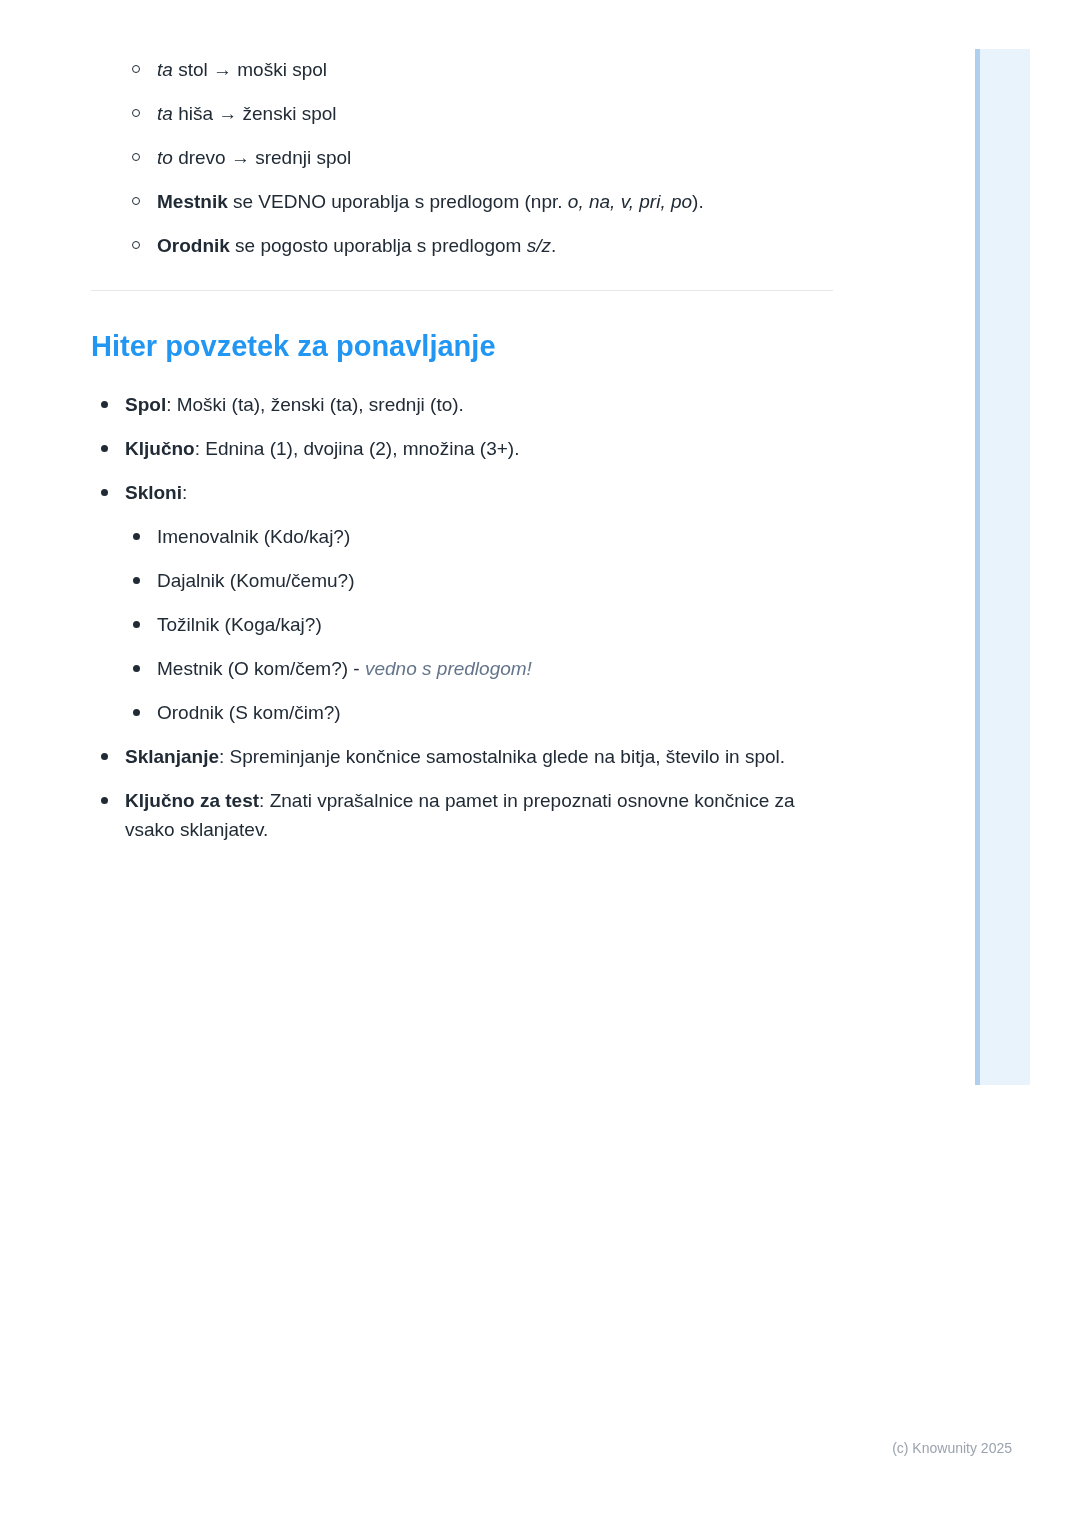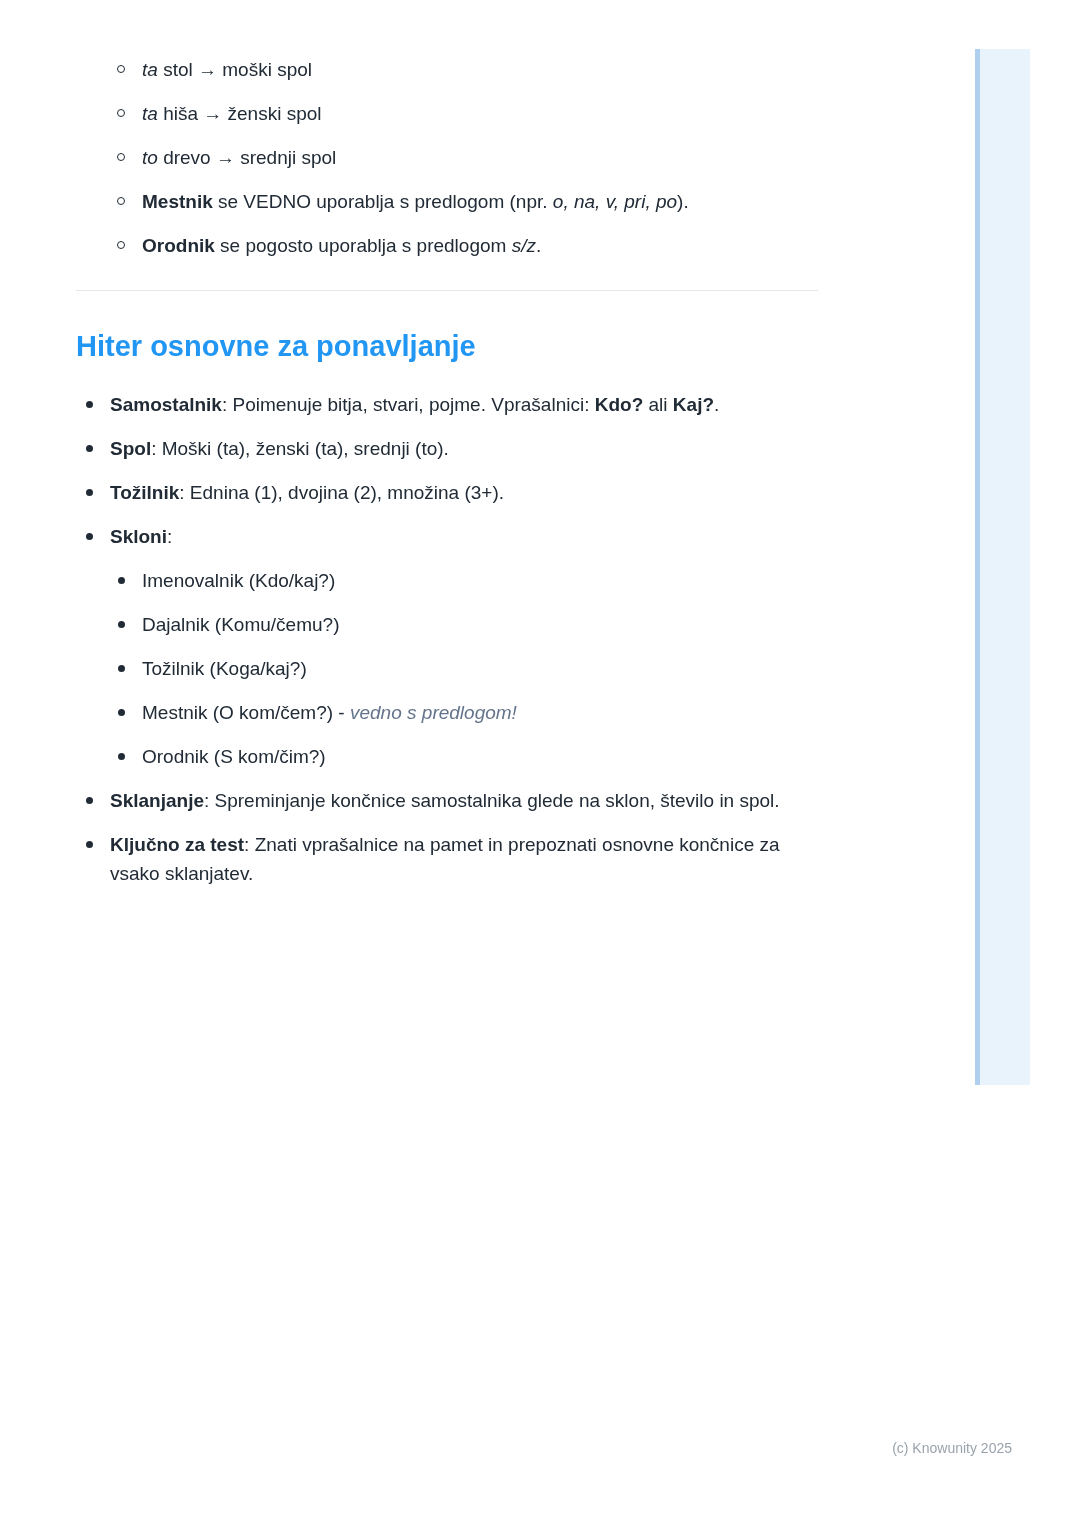--- a/index.html
+++ b/index.html
@@ -8,21 +8,21 @@
     position: relative;
     width: 1080px;
     height: 1528px;
     background: #ffffff;
     overflow: hidden;
     font-family: "Liberation Sans", sans-serif;
     color: #212b36;
   }
   .doc {
     position: absolute;
-    left: 76px;
+    left: 91px;
     top: 55px;
     width: 742px;
     font-size: 19px;
     line-height: 29px;
   }
   ul { list-style: none; }
   li { position: relative; margin-bottom: 15px; }
 
   
   .lvl1 > li { padding-left: 34px; }
@@ -115,37 +115,36 @@
       <li><span><span class="i">to</span><span> drevo → srednji spol</span></span></li>
     </ul>
 
     <ul class="lvl2">
       <li><span><span class="b">Mestnik</span><span> se VEDNO uporablja s predlogom (npr. </span><span class="i">o, na, v, pri, po</span><span>).</span></span></li>
       <li class="gap-after-sub"><span><span class="b">Orodnik</span><span> se pogosto uporablja s predlogom </span><span class="i">s/z</span><span>.</span></span></li>
     </ul>
 
     <hr class="divider">
 
-    <h2 class="section-heading">Hiter osnovne za ponavljanje</h2>
+    <h2 class="section-heading">Hiter povzetek za ponavljanje</h2>
 
     <ul class="lvl1">
-      <li><span><span class="b">Samostalnik</span><span>: Poimenuje bitja, stvari, pojme. Vprašalnici: </span><span class="b">Kdo?</span><span> ali </span><span class="b">Kaj?</span><span>.</span></span></li>
       <li><span><span class="b">Spol</span><span>: Moški (ta), ženski (ta), srednji (to).</span></span></li>
-      <li><span><span class="b">Tožilnik</span><span>: Ednina (1), dvojina (2), množina (3+).</span></span></li>
+      <li><span><span class="b">Ključno</span><span>: Ednina (1), dvojina (2), množina (3+).</span></span></li>
       <li>
         <span><span class="b">Skloni</span><span>:</span></span>
         <ul class="nested">
           <li><span><span>Imenovalnik (Kdo/kaj?)</span></span></li>
           <li><span><span>Dajalnik (Komu/čemu?)</span></span></li>
           <li><span><span>Tožilnik (Koga/kaj?)</span></span></li>
           <li><span><span>Mestnik (O kom/čem?) - </span><span class="i m">vedno s predlogom!</span></span></li>
           <li><span><span>Orodnik (S kom/čim?)</span></span></li>
         </ul>
       </li>
-      <li><span><span class="b">Sklanjanje</span><span>: Spreminjanje končnice samostalnika glede na sklon, število in spol.</span></span></li>
+      <li><span><span class="b">Sklanjanje</span><span>: Spreminjanje končnice samostalnika glede na bitja, število in spol.</span></span></li>
       <li><span><span class="b">Ključno za test</span><span>: Znati vprašalnice na pamet in prepoznati osnovne končnice za vsako sklanjatev.</span></span></li>
     </ul>
 
   </div>
 
   <div class="scroll-strip"></div>
 
   <div class="footer-note">(c) Knowunity 2025</div>
 
 </div>

